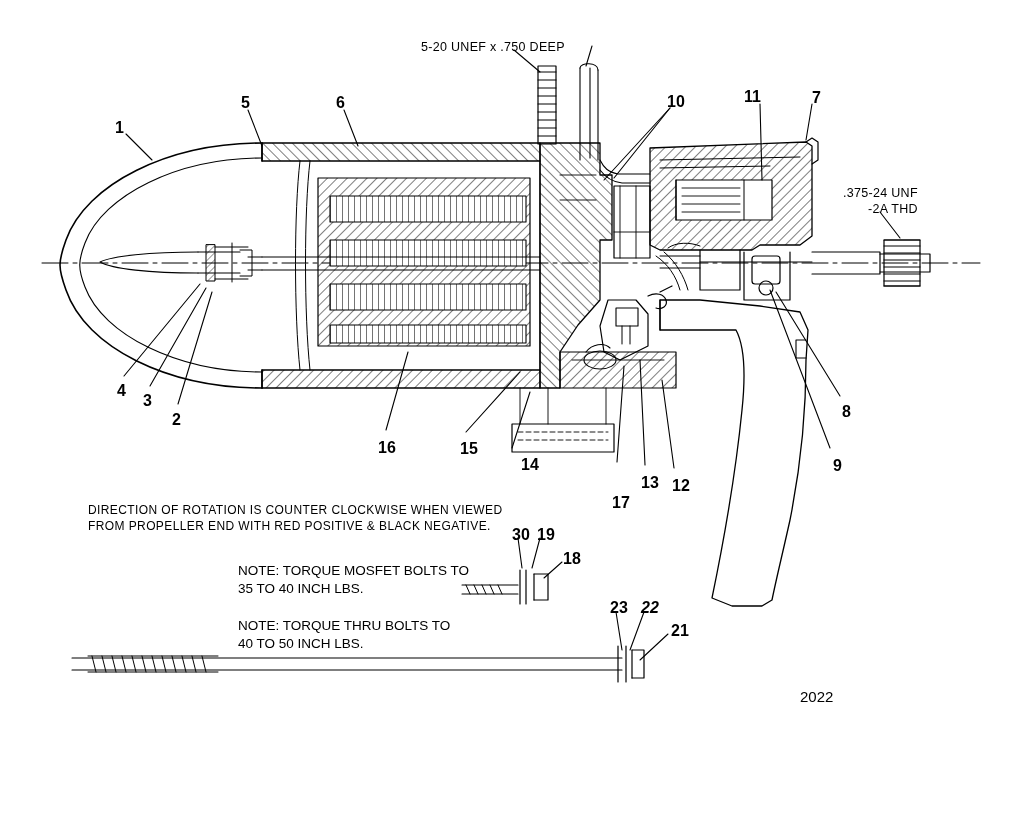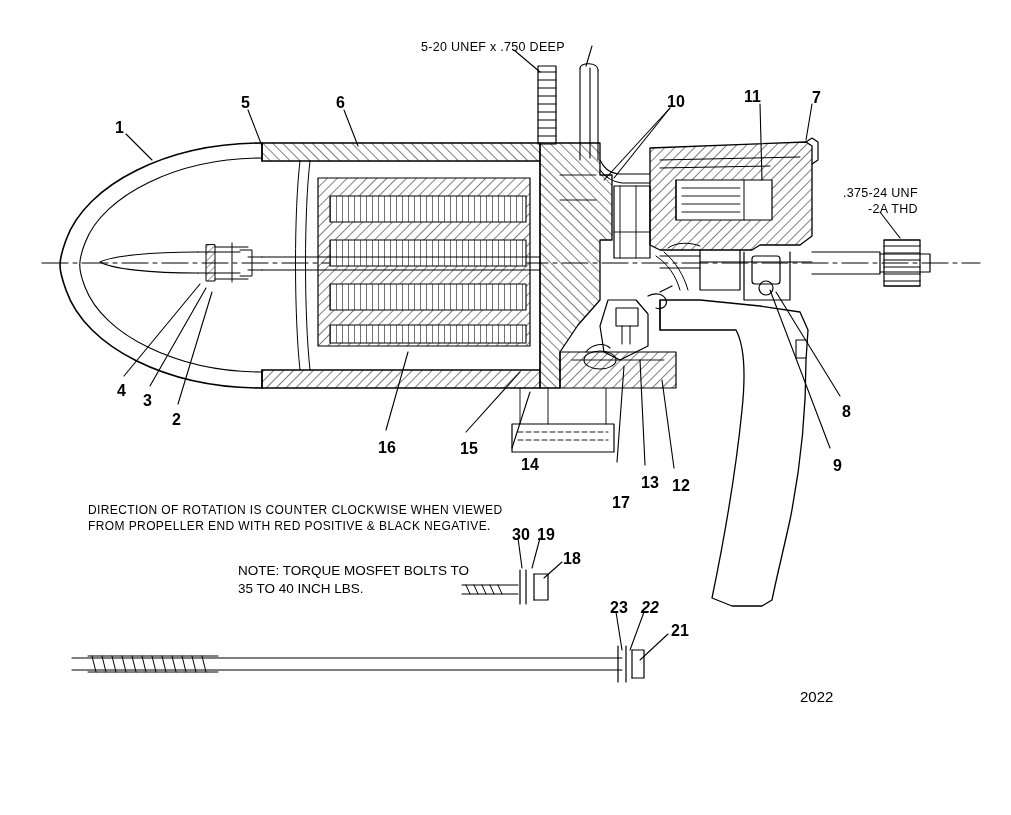--- a/index.html
+++ b/index.html
@@ -321,16 +321,18 @@
   <div class="callout" style="left:610px; top:600px;">23</div>
 
   <div class="spec" style="left:421px; top:40px;">5-20 UNEF x .750 DEEP</div>
   <div class="spec" style="left:843px; top:186px;text-align:right;">.375-24 UNF
 -2A THD</div>
 
   <div class="note narrow" style="left:88px; top:502px;">DIRECTION OF ROTATION IS COUNTER CLOCKWISE WHEN VIEWED
 FROM PROPELLER END WITH RED POSITIVE &amp; BLACK NEGATIVE.</div>
   <div class="note" style="left:238px; top:541px;margin-top:21px;">NOTE: TORQUE MOSFET BOLTS TO
 35 TO 40 INCH LBS.</div>
+  <div class="note" style="left:238px; top:617px;">NOTE: TORQUE THRU BOLTS TO
+40 TO 50 INCH LBS.</div>
 
   <div class="pagenum" style="left:800px; top:688px;">2022</div>
 
 </div>
 
 </body></html>

